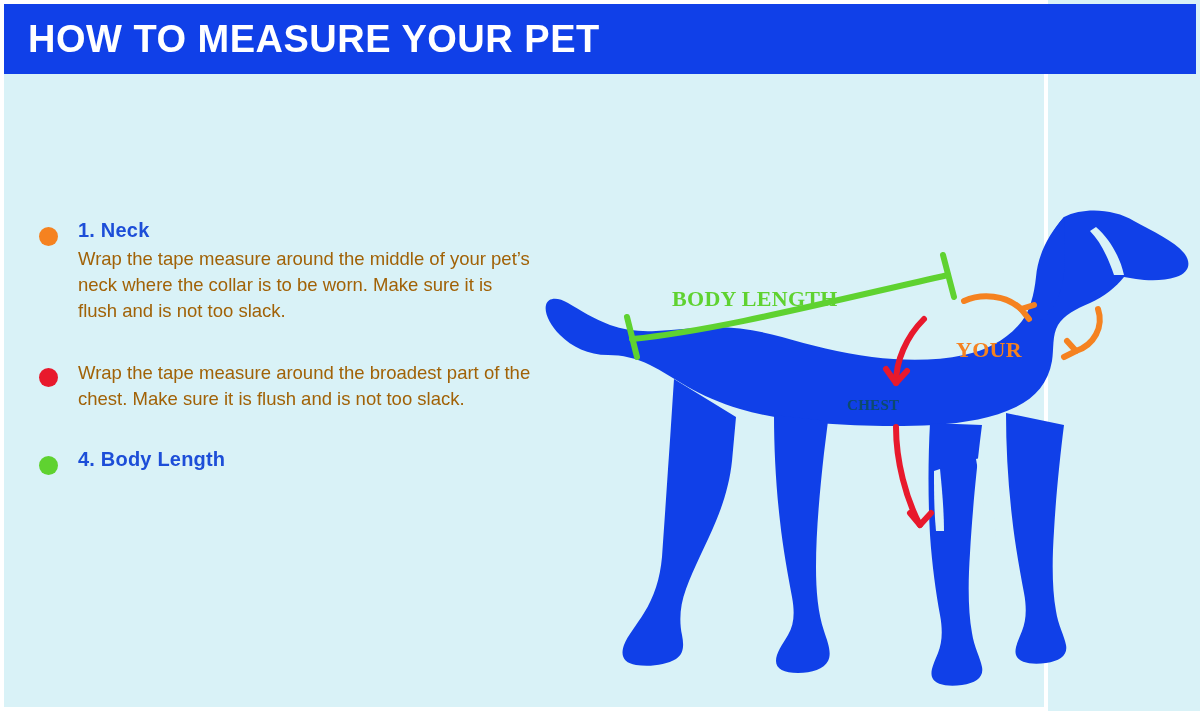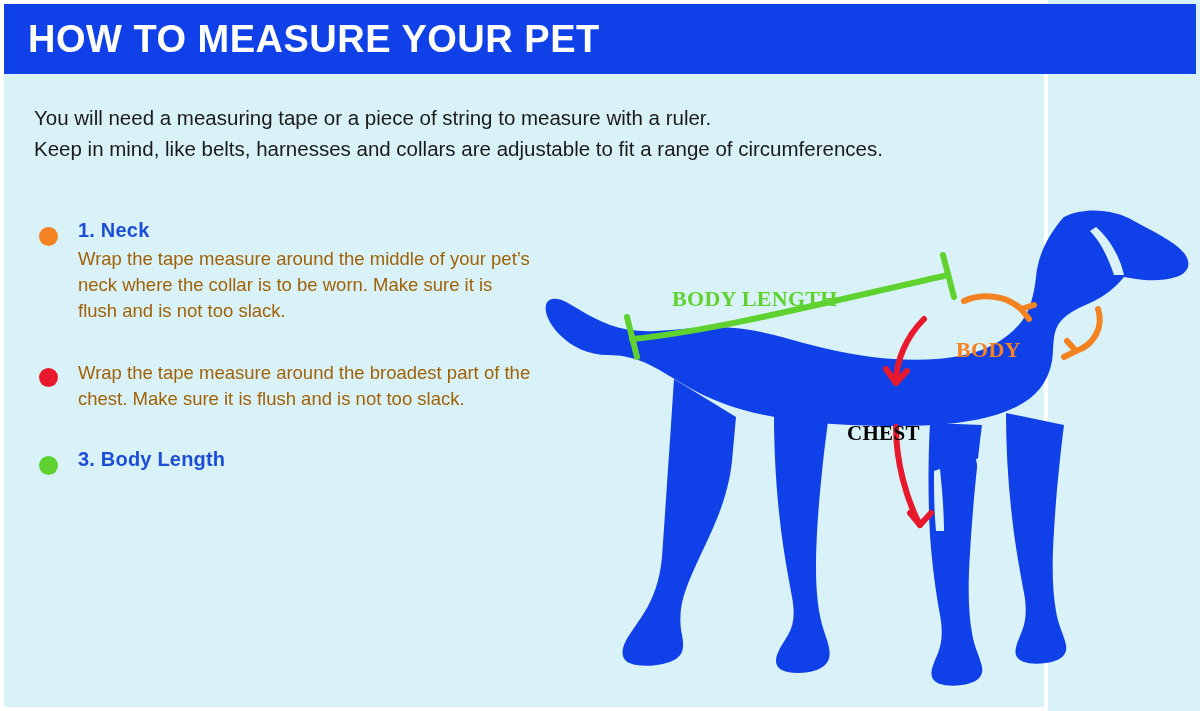--- a/index.html
+++ b/index.html
@@ -113,56 +113,51 @@
   #label-neck {
     left: 432px;
     top: 168px;
     font-size: 22px;
     color: #f58220;
     letter-spacing: 0.3px;
   }
   #label-chest {
     left: 323px;
     top: 228px;
-    font-size: 21px;
-    color: #000000;
+    font-size: 15px;
+    color: #0c4a6e;
     letter-spacing: 0.3px;
-    margin-top: 24px;
   }
 </style>
 </head>
 <body>
 
 <div class="page">
 
   <div class="header-bar">
     <div class="header-title">HOW TO MEASURE YOUR PET</div>
   </div>
 
-  <div class="intro">
-    <div>You will need a measuring tape or a piece of string to measure with a ruler.</div>
-    <div>Keep in mind, like belts, harnesses and collars are adjustable to fit a range of circumferences.</div>
-  </div>
 
   <div class="steps">
 
     <div class="step">
       <span class="bullet" style="background:#f58220"></span>
       <div class="step-title">1. Neck</div>
       <div class="step-body">Wrap the tape measure around the middle of your pet’s neck where the collar is to be worn. Make sure it is flush and is not too slack.</div>
     </div>
 
     <div class="step">
       <span class="bullet" style="background:#e8192c"></span>
       <div class="step-body">Wrap the tape measure around the broadest part of the chest. Make sure it is flush and is not too slack.</div>
     </div>
 
     <div class="step">
       <span class="bullet" style="background:#5fd230"></span>
-      <div class="step-title">3. Body Length</div>
+      <div class="step-title">4. Body Length</div>
     </div>
 
   </div>
 
   <div class="illustration">
     <svg width="670" height="530" viewBox="0 0 670 530" xmlns="http://www.w3.org/2000/svg">
 
       <g>
         <path fill="#1040e8" d="
           M 540 48
@@ -270,17 +265,17 @@
 
       <g fill="none" stroke="#e8192c" stroke-width="6" stroke-linecap="round">
         <path d="M 400 150 C 382 168, 372 192, 372 214"></path>
         <path d="M 372 258 C 372 292, 382 330, 396 356"></path>
         <path d="M 362 200 L 372 214 L 383 202" stroke-linejoin="round"></path>
         <path d="M 386 344 L 396 356 L 407 344" stroke-linejoin="round"></path>
       </g>
     </svg>
 
     <div class="measure-label" id="label-body-length">BODY LENGTH</div>
-    <div class="measure-label" id="label-neck">BODY</div>
+    <div class="measure-label" id="label-neck">YOUR</div>
     <div class="measure-label" id="label-chest">CHEST</div>
   </div>
 
 </div>
 
 </body></html>

